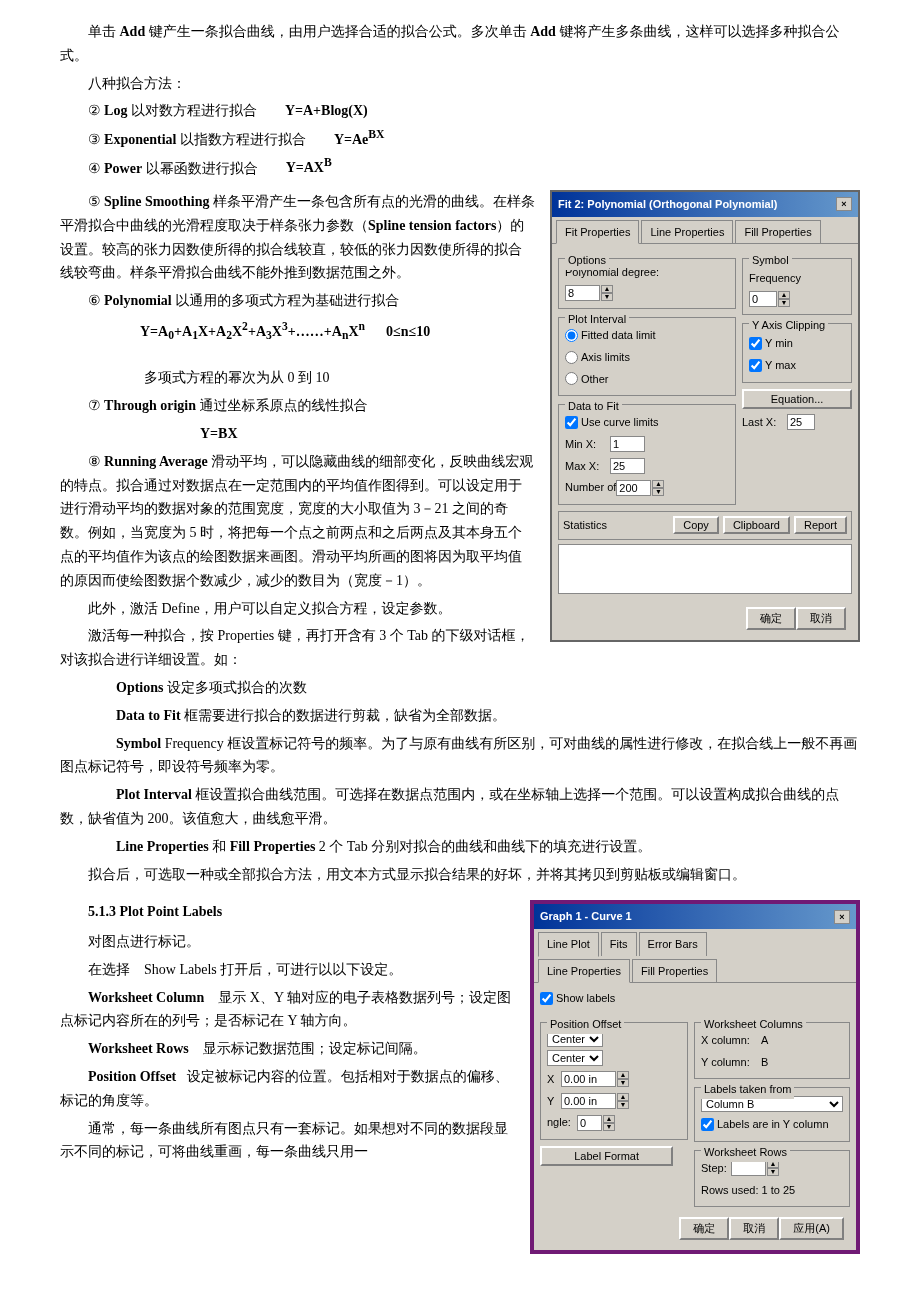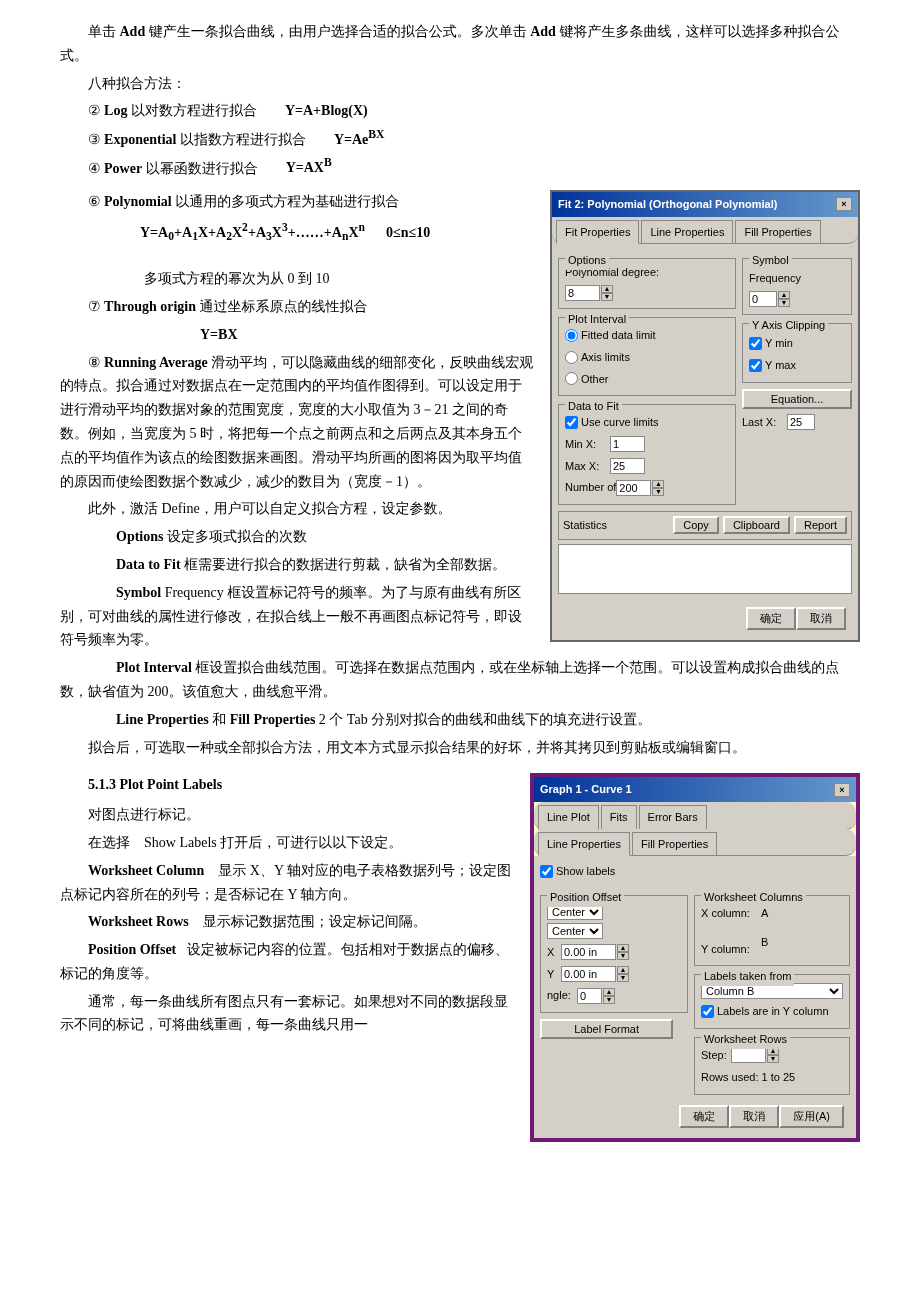--- a/index.html
+++ b/index.html
@@ -64,21 +64,20 @@
       text-align: center;
       line-height: 12px;
       cursor: pointer;
     }
     .dialog-tabs {
       display: flex;
       background: #d4d0c8;
       border-bottom: 1px solid #888;
       padding: 3px 4px 0 4px;
       gap: 2px;
-      border-radius: 10px;
     }
     .dialog-tab {
       padding: 2px 8px;
       border: 1px solid #888;
       border-bottom: none;
       background: #d4d0c8;
       font-size: 11px;
       cursor: pointer;
     }
     .dialog-tab.active {
@@ -361,40 +360,44 @@
           <textarea class="dialog-textarea" style=""></textarea>
         </div>
 
         <div class="dialog-btn-row">
           <button class="dialog-btn">确定</button>
           <button class="dialog-btn">取消</button>
         </div>
       </div>
     </div>
 
+    <p>
+      ⑤ <b>Spline Smoothing</b> 样条平滑产生一条包含所有点的光滑的曲线。在样条平滑拟合中曲线的光滑程度取决于样条张力参数（<b>Spline  tension  factors</b>）的设置。较高的张力因数使所得的拟合线较直，较低的张力因数使所得的拟合线较弯曲。样条平滑拟合曲线不能外推到数据范围之外。
+    </p>
 
     <p>
       ⑥ <b>Polynomial</b> 以通用的多项式方程为基础进行拟合
     </p>
 
     <div style="text-align:left; margin-left:80px; margin-bottom:2px; font-weight:bold; font-family:'Times New Roman',serif;">
       Y=A<sub>0</sub>+A<sub>1</sub>X+A<sub>2</sub>X<sup>2</sup>+A<sub>3</sub>X<sup>3</sup>+……+A<sub>n</sub>X<sup>n</sup>&nbsp;&nbsp;&nbsp;&nbsp;&nbsp;&nbsp;0≤n≤10
     </div>
     <div style="text-indent:6em; margin-bottom:4px;margin-top:20px;">多项式方程的幂次为从 0 到 10</div>
 
     <p>
       ⑦ <b>Through origin</b> 通过坐标系原点的线性拟合
     </p>
     <div style="text-indent:10em; margin-bottom:4px; font-weight:bold;">Y=BX</div>
 
     <p>
       ⑧ <b>Running Average</b> 滑动平均，可以隐藏曲线的细部变化，反映曲线宏观的特点。拟合通过对数据点在一定范围内的平均值作图得到。可以设定用于进行滑动平均的数据对象的范围宽度，宽度的大小取值为 3－21 之间的奇数。例如，当宽度为 5 时，将把每一个点之前两点和之后两点及其本身五个点的平均值作为该点的绘图数据来画图。滑动平均所画的图将因为取平均值的原因而使绘图数据个数减少，减少的数目为（宽度－1）。
     </p>
 
     <p>此外，激活 Define，用户可以自定义拟合方程，设定参数。</p>
+    <p>激活每一种拟合，按 Properties 键，再打开含有 3 个 Tab 的下级对话框，对该拟合进行详细设置。如：</p>
 
     <p style="text-indent:4em;">
       <b>Options</b> 设定多项式拟合的次数
     </p>
     <p style="text-indent:4em;">
       <b>Data to Fit</b> 框需要进行拟合的数据进行剪裁，缺省为全部数据。
     </p>
     <p style="text-indent:4em;">
       <b>Symbol</b>  Frequency 框设置标记符号的频率。为了与原有曲线有所区别，可对曲线的属性进行修改，在拟合线上一般不再画图点标记符号，即设符号频率为零。
     </p>
@@ -476,21 +479,21 @@
           </div>
 
           <div class="col-right" style="width:156px;">
             <div class="dialog-group" style="margin-top:8px; padding-top:8px;">
               <span class="dialog-group-title">Worksheet Columns</span>
               <div class="dialog-row">
                 <span style="min-width:60px;">X column:</span>
                 <span>A</span>
               </div>
               <div class="dialog-row">
-                <span style="min-width:60px;margin-top:14px;">Y column:</span>
+                <span style="min-width:60px;">Y column:</span>
                 <span>B</span>
               </div>
             </div>
             <div class="dialog-group" style="margin-top:8px; padding-top:8px;">
               <span class="dialog-group-title">Labels taken from</span>
               <div class="dialog-row">
                 <select class="dialog-select" style="width:100%;">
                   <option>Column B</option>
                 </select>
               </div>

